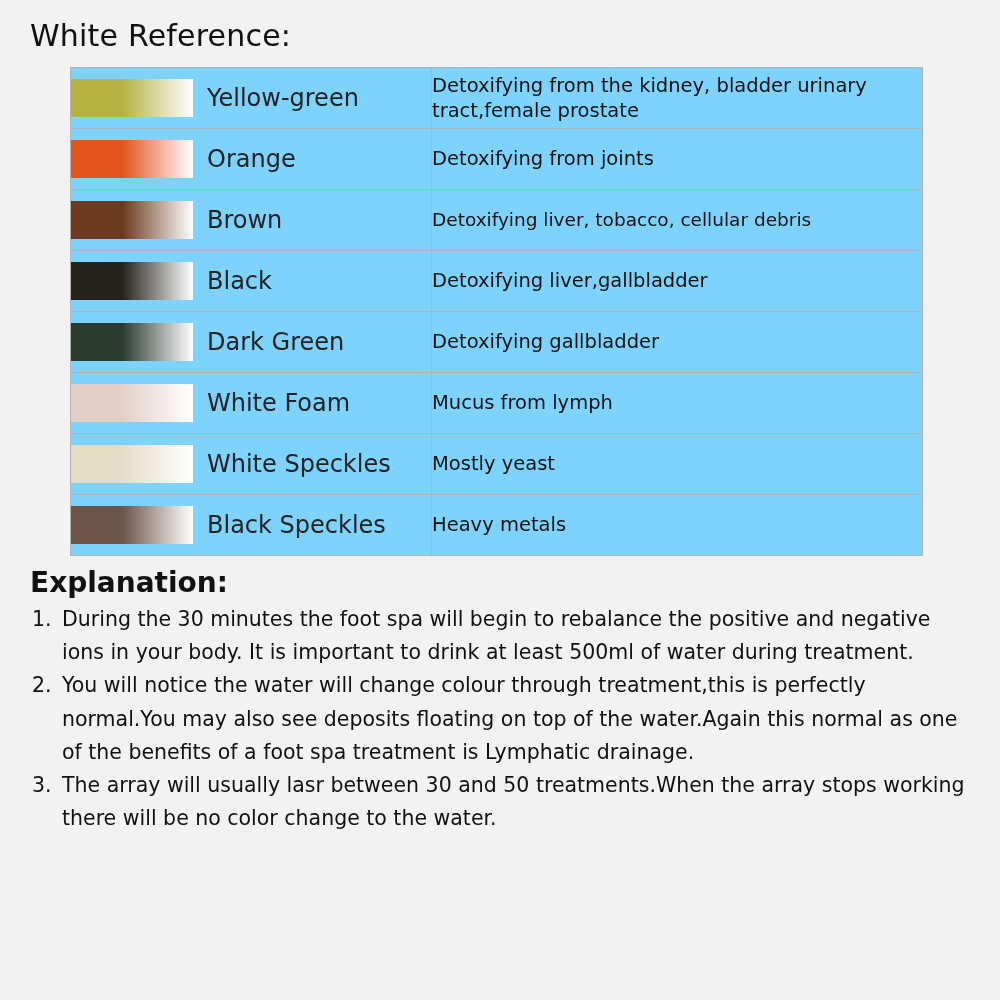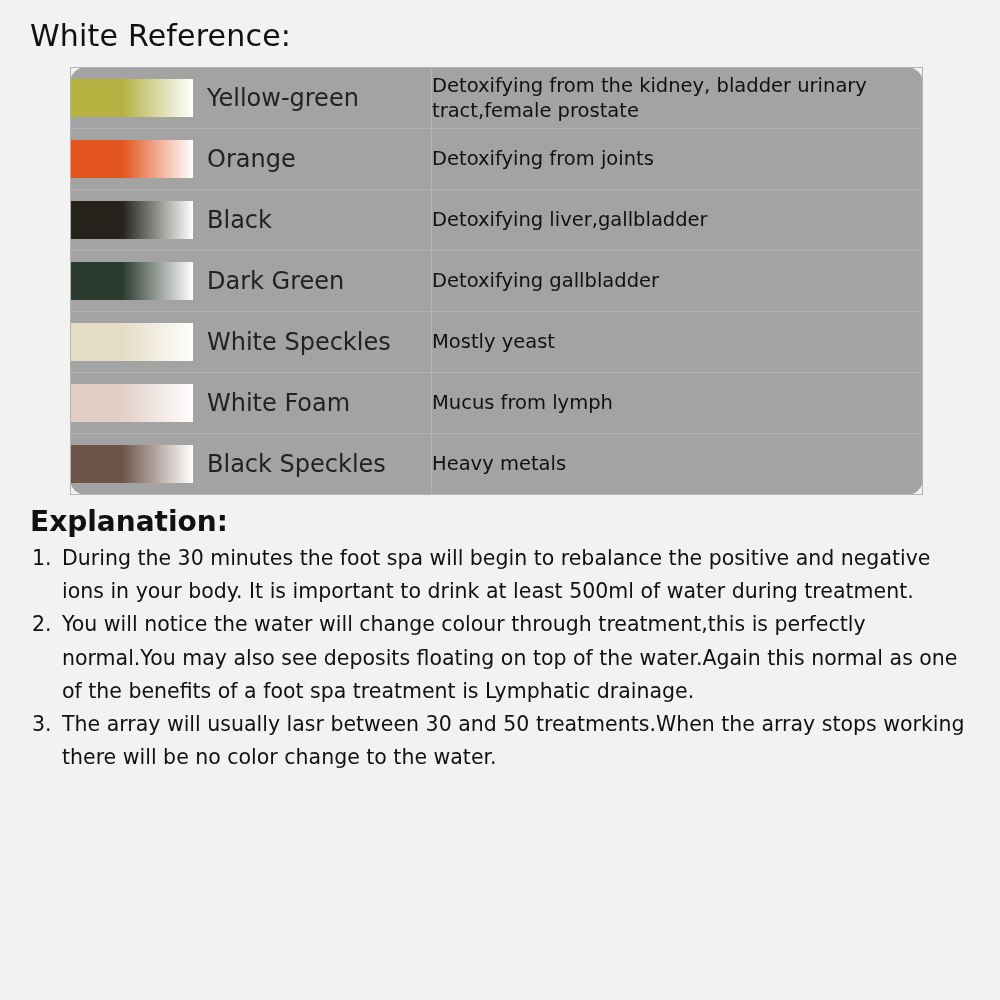--- a/index.html
+++ b/index.html
@@ -26,22 +26,21 @@
     font-weight: 400;
     letter-spacing: 0.2px;
     margin: 6px 0 14px 0;
     color: #111;
   }
   table.color-table {
     border-collapse: collapse;
     width: 853px;
     margin-left: 40px;
     table-layout: fixed;
-    background: #a3a3a3;
-    border-radius: 16px;
+    background: #7dd3fc;
   }
   table.color-table td {
     border: 1px solid #b3b3b3;
     padding: 0;
     vertical-align: middle;
   }
   td.swatch-cell {
     width: 360px;
     padding: 0 0 0 9px;
     height: 60px;
@@ -131,20 +130,31 @@
             <span class="swatch-label">Orange</span>
           </div>
         </td>
         <td class="desc-cell">
           <div class="desc-text">Detoxifying from joints</div>
         </td>
       </tr>
       <tr>
         <td class="swatch-cell">
           <div class="swatch-row">
+            <span class="swatch" style="background: linear-gradient(to right, rgb(107, 58, 30) 0%, rgb(107, 58, 30) 42%, rgb(255, 255, 255) 100%);"></span>
+            <span class="swatch-label">Brown</span>
+          </div>
+        </td>
+        <td class="desc-cell">
+          <div class="desc-text small">Detoxifying liver, tobacco, cellular debris</div>
+        </td>
+      </tr>
+      <tr>
+        <td class="swatch-cell">
+          <div class="swatch-row">
             <span class="swatch" style="background: linear-gradient(to right, rgb(37, 35, 28) 0%, rgb(37, 35, 28) 42%, rgb(255, 255, 255) 100%);"></span>
             <span class="swatch-label">Black</span>
           </div>
         </td>
         <td class="desc-cell">
           <div class="desc-text">Detoxifying liver,gallbladder</div>
         </td>
       </tr>
       <tr>
         <td class="swatch-cell">
@@ -153,37 +163,37 @@
             <span class="swatch-label">Dark Green</span>
           </div>
         </td>
         <td class="desc-cell">
           <div class="desc-text">Detoxifying gallbladder</div>
         </td>
       </tr>
       <tr>
         <td class="swatch-cell">
           <div class="swatch-row">
+            <span class="swatch" style="background: linear-gradient(to right, rgb(227, 207, 198) 0%, rgb(227, 207, 198) 42%, rgb(255, 255, 255) 100%);"></span>
+            <span class="swatch-label">White Foam</span>
+          </div>
+        </td>
+        <td class="desc-cell">
+          <div class="desc-text">Mucus from lymph</div>
+        </td>
+      </tr>
+      <tr>
+        <td class="swatch-cell">
+          <div class="swatch-row">
             <span class="swatch" style="background: linear-gradient(to right, rgb(229, 220, 198) 0%, rgb(229, 220, 198) 42%, rgb(255, 255, 255) 100%);"></span>
             <span class="swatch-label">White Speckles</span>
           </div>
         </td>
         <td class="desc-cell">
           <div class="desc-text">Mostly yeast</div>
-        </td>
-      </tr>
-      <tr>
-        <td class="swatch-cell">
-          <div class="swatch-row">
-            <span class="swatch" style="background: linear-gradient(to right, rgb(227, 207, 198) 0%, rgb(227, 207, 198) 42%, rgb(255, 255, 255) 100%);"></span>
-            <span class="swatch-label">White Foam</span>
-          </div>
-        </td>
-        <td class="desc-cell">
-          <div class="desc-text">Mucus from lymph</div>
         </td>
       </tr>
       <tr>
         <td class="swatch-cell">
           <div class="swatch-row">
             <span class="swatch" style="background: linear-gradient(to right, rgb(109, 85, 73) 0%, rgb(109, 85, 73) 42%, rgb(255, 255, 255) 100%);"></span>
             <span class="swatch-label">Black Speckles</span>
           </div>
         </td>
         <td class="desc-cell">

